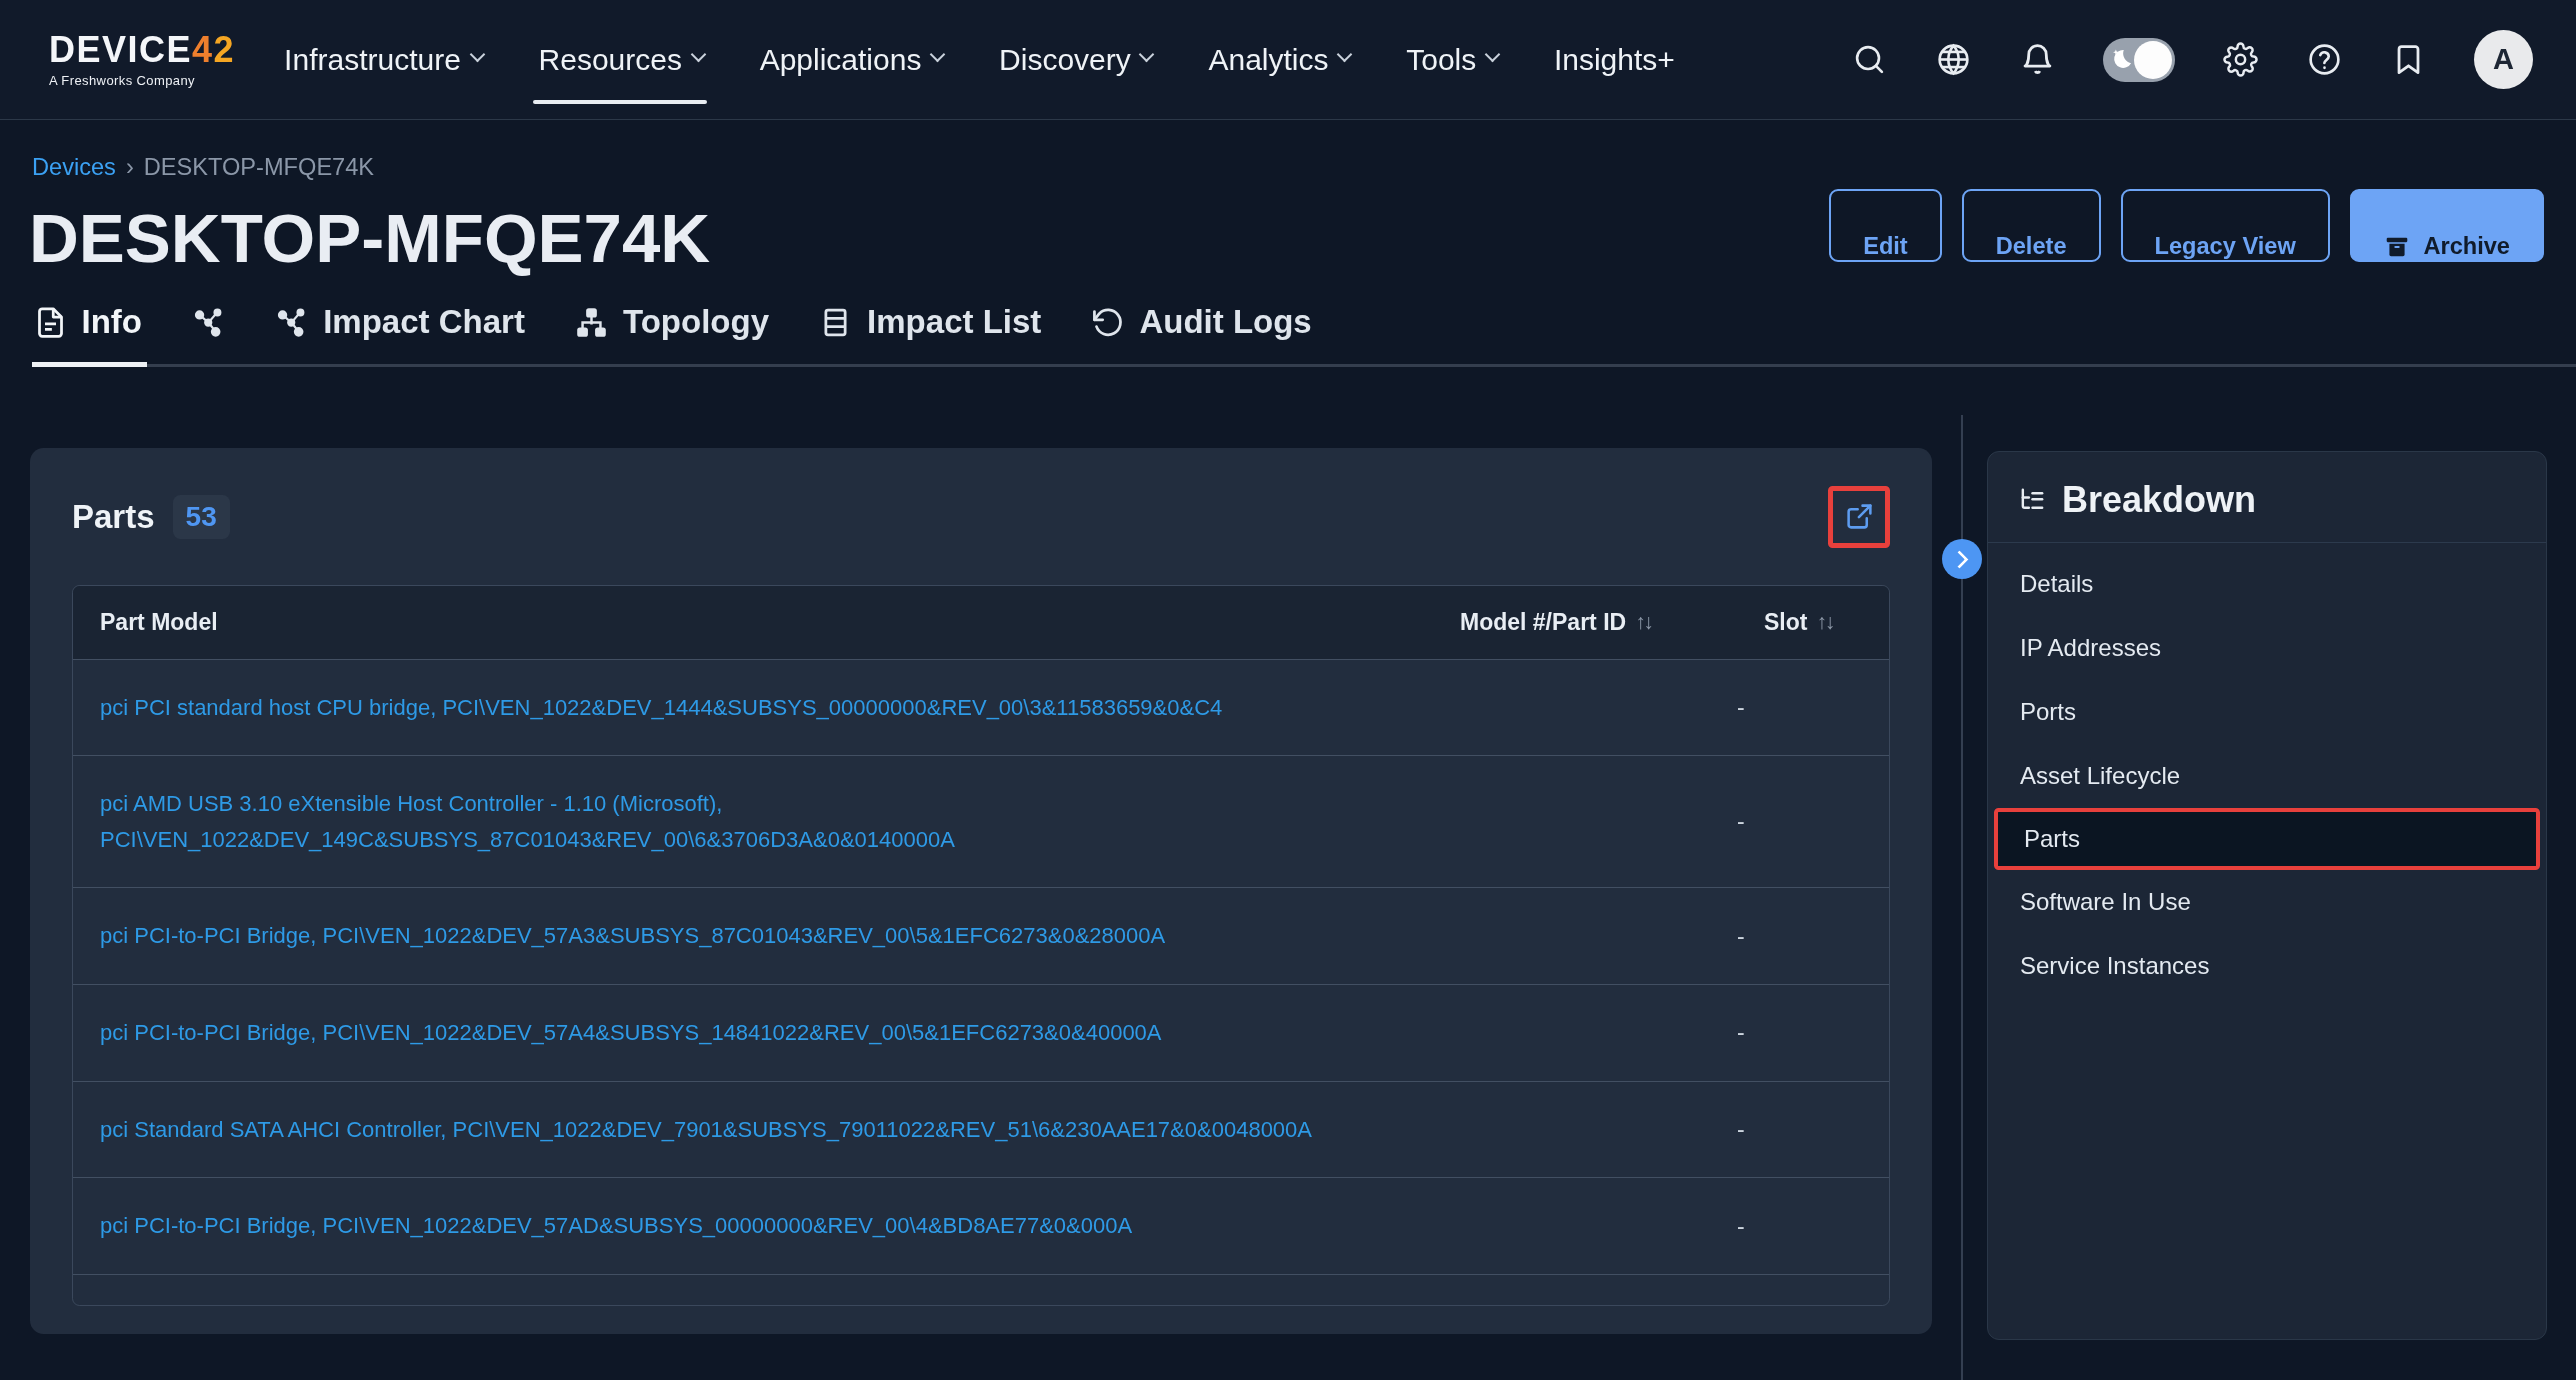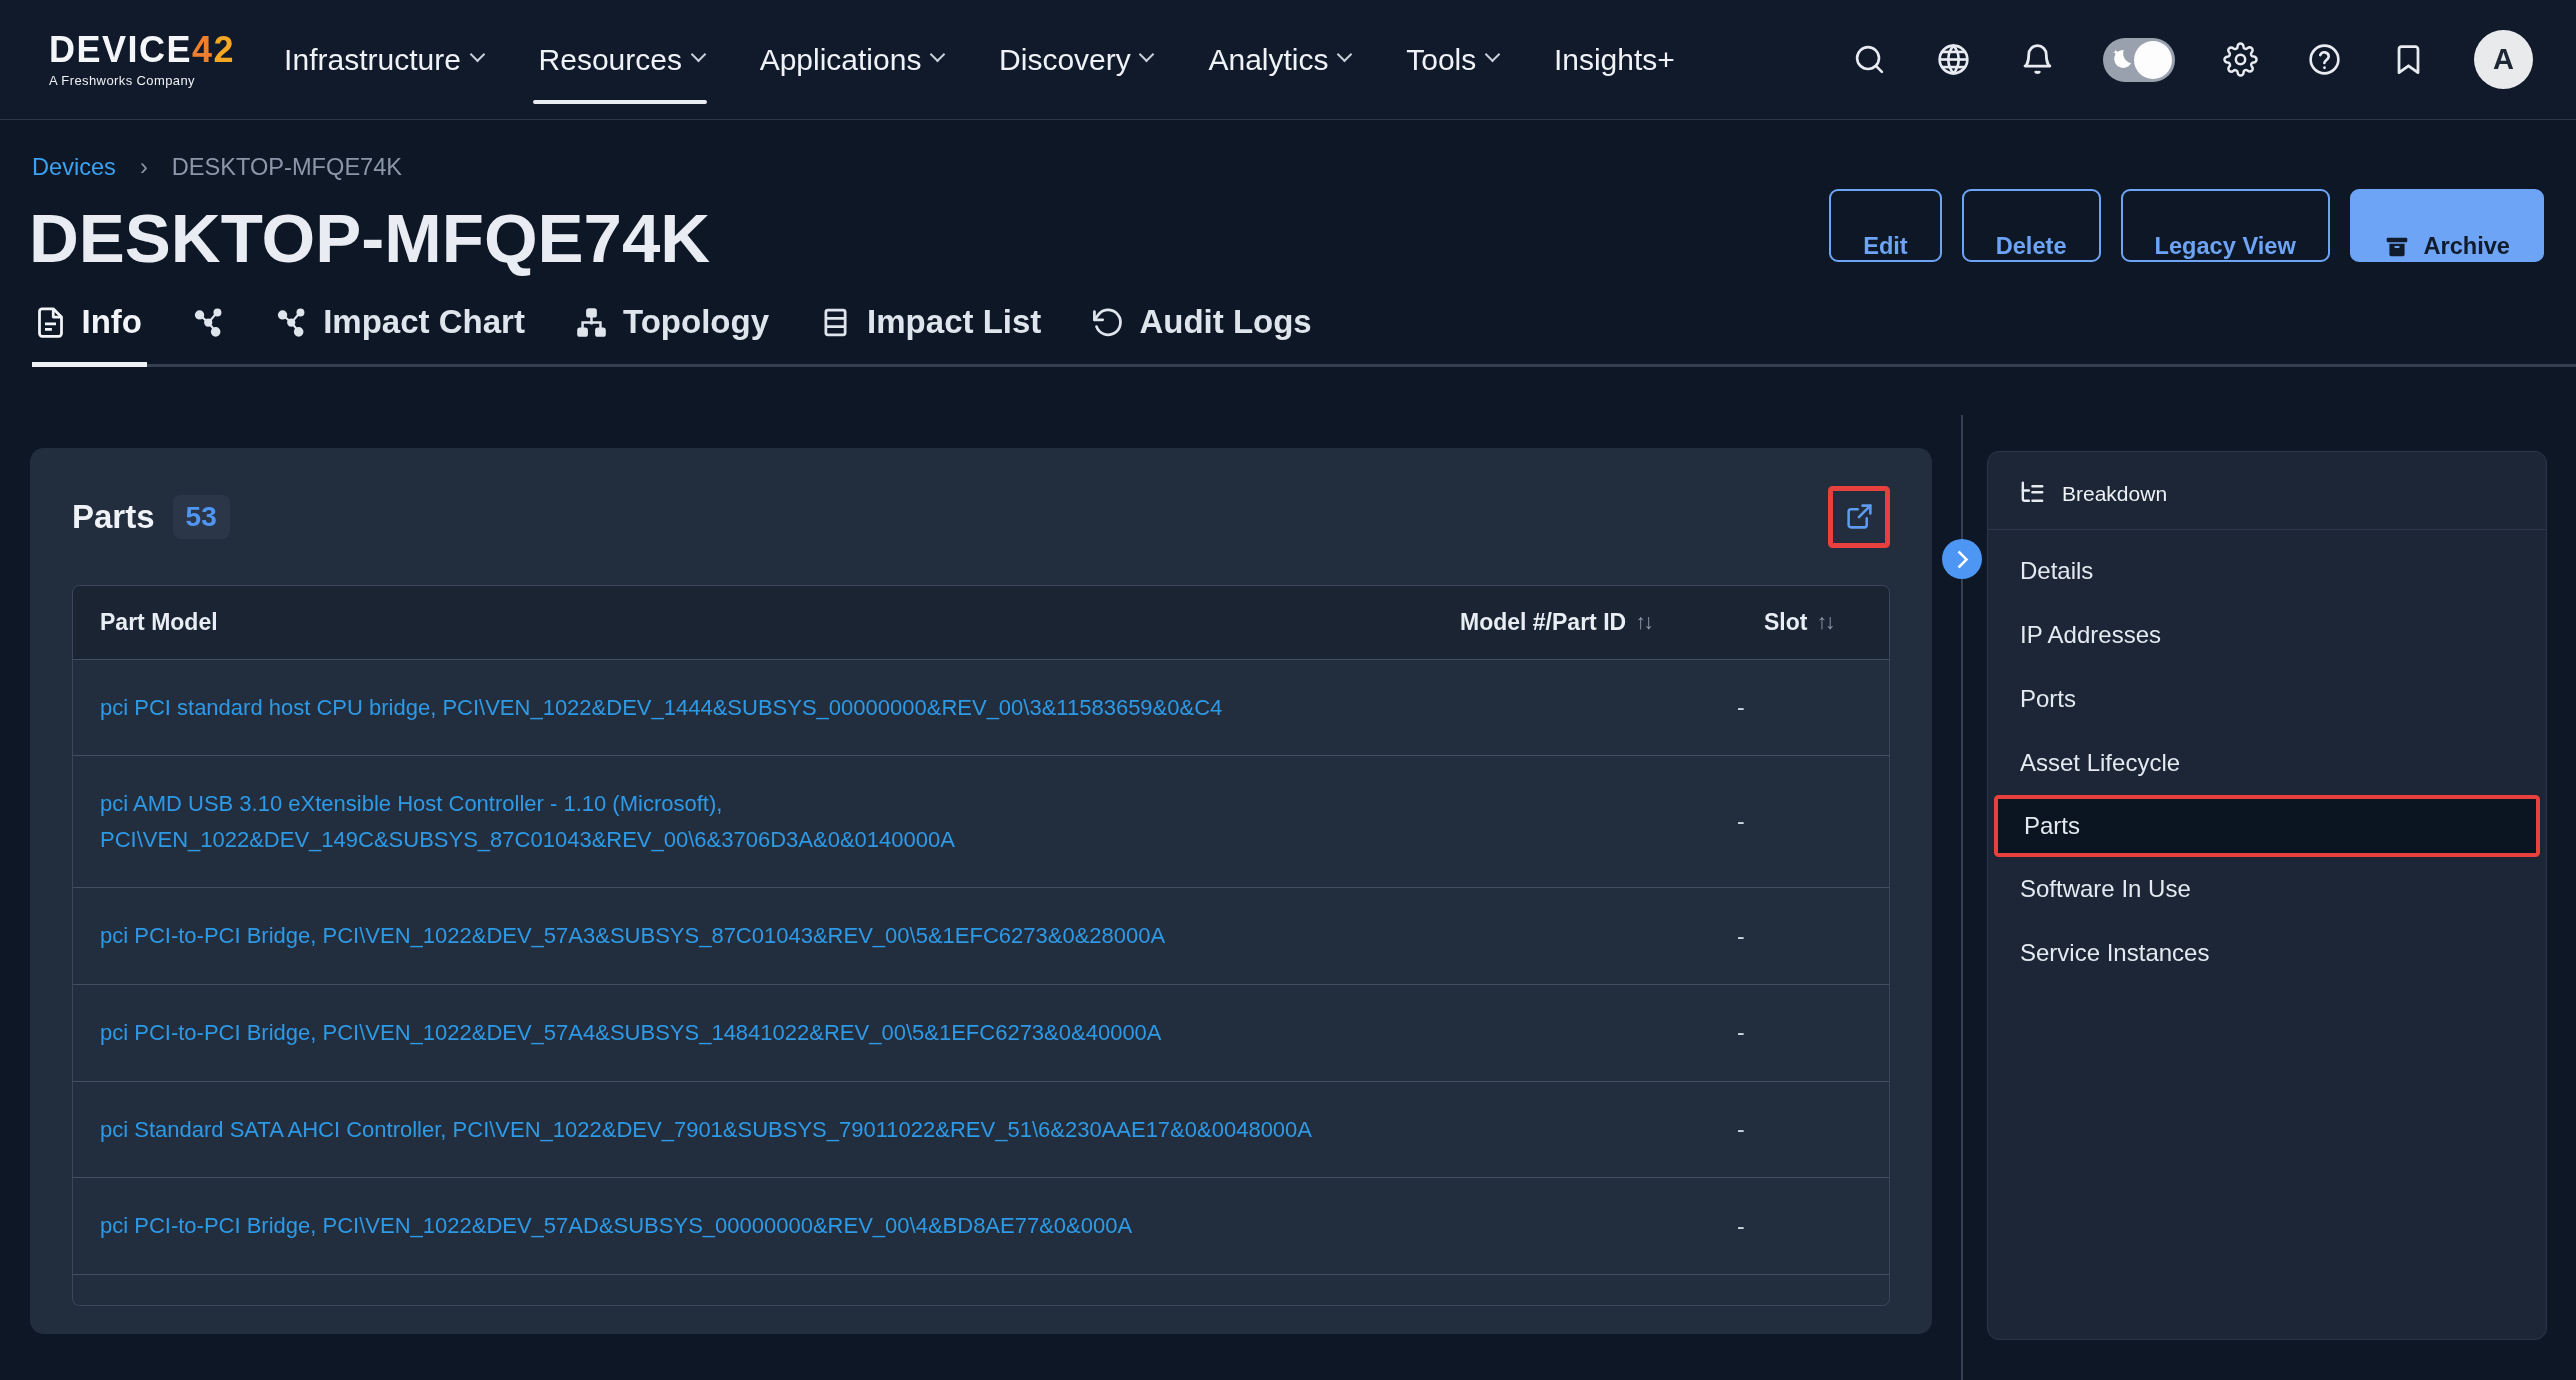--- a/index.html
+++ b/index.html
@@ -23,21 +23,21 @@
   .nav-right{margin-left:auto;display:flex;align-items:center;gap:47px;}
   .nav-icon{width:37px;height:37px;color:#e8ecf1;display:flex;align-items:center;justify-content:center;cursor:pointer;}
   .nav-icon svg{width:35px;height:35px;}
   .toggle{position:relative;width:72px;height:44px;border-radius:22px;background:#98a1ad;cursor:pointer;flex:none;}
   .toggle .knob{position:absolute;right:3px;top:3px;width:38px;height:38px;border-radius:50%;background:#fdfdfd;}
   .toggle svg{position:absolute;left:5.3px;top:8.4px;width:27px;height:27px;}
   .avatar{width:59px;height:59px;border-radius:50%;background:#e9eaec;color:#1d2634;display:flex;
           align-items:center;justify-content:center;font-size:29px;font-weight:700;cursor:pointer;}
 
   
-  .crumbs{position:absolute;left:32px;top:154px;font-size:23.6px;display:flex;gap:24px;align-items:center;}
+  .crumbs{position:absolute;left:32px;top:154px;font-size:23.6px;display:flex;gap:10px;align-items:center;}
   .crumb-link{color:#3ba1f3;cursor:pointer;}
   .crumb-sep{color:#8b97a8;} .crumb-cur{color:#8b97a8;}
   .page-title{position:absolute;left:29px;top:199px;font-size:69px;font-weight:800;letter-spacing:0;
               color:#e9edf3;margin:0;}
   .actions{position:absolute;right:32px;top:189px;display:flex;gap:20px;align-items:center;}
   .btn{height:73px;padding:0 32px;border-radius:9px;border:2.3px solid #6da4f5;color:#6da4f5;
        background:transparent;font-size:23.6px;font-weight:600;display:flex;align-items:flex-end;gap:13.7px;
        cursor:pointer;font-family:inherit;box-sizing:border-box;}
   .btn.primary{background:#6da4f5;color:#101b2b;border-color:#6da4f5;}
   .btn.primary svg{width:26px;height:26px;}
@@ -74,21 +74,21 @@
   .sort{color:#8e99a9;font-size:21px;letter-spacing:-2.3px;cursor:pointer;}
   .row{border-top:1.5px solid rgba(98,113,134,.5);}
   .cell-link{font-size:22px;line-height:1.62;color:#2e9ae6;text-decoration:none;display:block;
              padding:30px 23px 30px 27px;overflow-wrap:anywhere;cursor:pointer;}
   .cell{font-size:23px;color:#cdd5df;padding:30px 0;}
   .sliver{border-top:1.5px solid rgba(98,113,134,.5);height:30px;}
 
   
   .sidebar{position:absolute;left:1987px;top:451px;width:560px;height:889px;background:#1c2636;
            border:0.8px solid #2a3748;border-radius:12px;box-sizing:border-box;}
-  .sb-head{display:flex;align-items:center;gap:15px;padding:27px 30px 21px;font-size:21px;font-weight:400;color:#eef2f6;}
+  .sb-head{display:flex;align-items:center;gap:15px;padding:27px 30px 21px;font-size:36px;font-weight:700;color:#eef2f6;}
   .sb-head svg{width:29px;height:29px;color:#e7ecf2;}
   .sb-div{height:0;border-bottom:1.5px solid #2c3a4d;}
   .sb-list{padding-top:9px;}
   .sb-item{font-size:24px;color:#e4eaf1;padding:18px 32px;cursor:pointer;}
   .sb-item.active{margin:0 6px;background:#0b1522;border:4.6px solid #e8403c;border-radius:4.6px;
                   padding:13px 26px;}
 </style>
 </head>
 <body>
 

